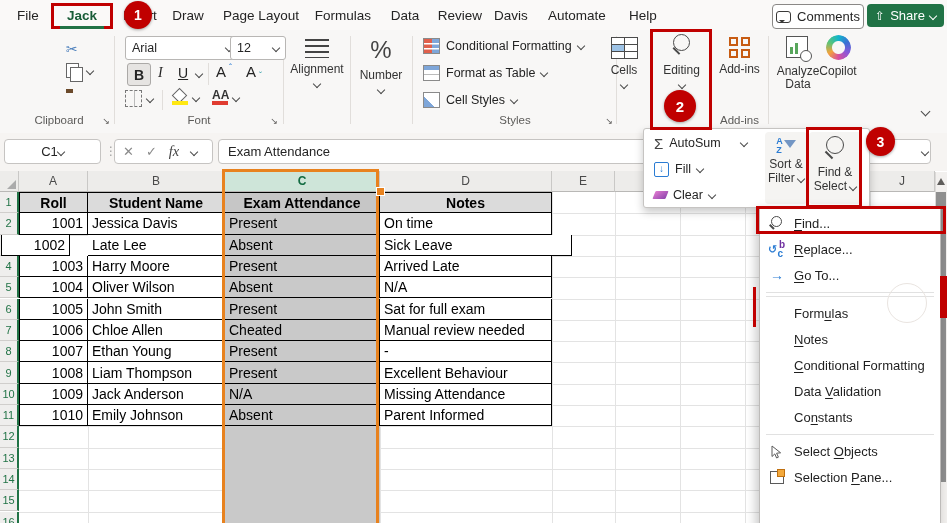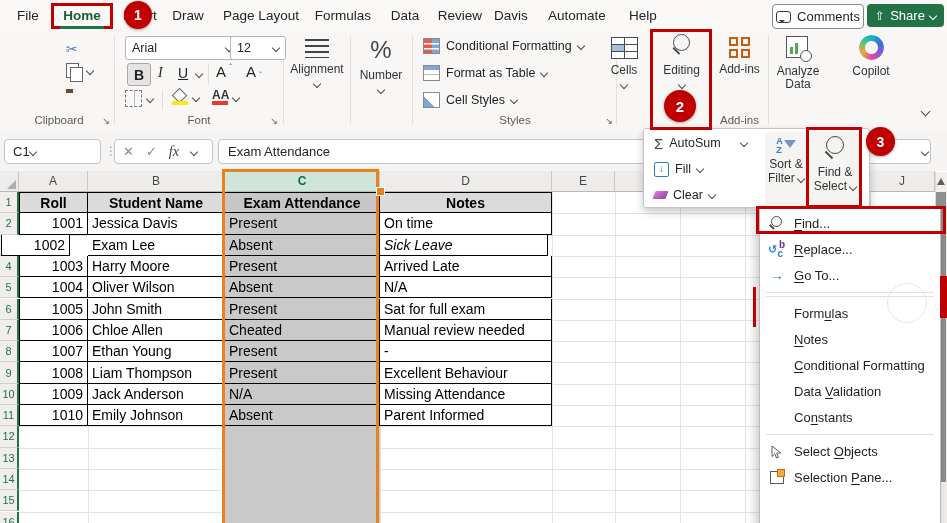--- a/index.html
+++ b/index.html
@@ -136,21 +136,21 @@
   .greenline{position:absolute;left:60px;top:26px;width:44px;height:3px;background:#217346;z-index:10}
 </style>
 </head>
 <body>
 
 <div class="stage">
 
   <div class="tabbar">
     <div id="tabs-host">
         <div class="tab" style="left: 10px; width: 36px;">File</div>
-        <div class="tab sel" style="left: 58px; width: 48px;">Home</div>
+        <div class="tab sel" style="left: 58px; width: 48px;">Jack</div>
         <div class="tab" style="left: 116px; width: 48px;">Insert</div>
         <div class="tab" style="left: 168px; width: 40px;">Draw</div>
         <div class="tab" style="left: 218px; width: 86px;">Page Layout</div>
         <div class="tab" style="left: 312px; width: 62px;">Formulas</div>
         <div class="tab" style="left: 386px; width: 38px;">Data</div>
         <div class="tab" style="left: 434px; width: 52px;">Review</div>
         <div class="tab" style="left: 492px; width: 38px;">Davis</div>
         <div class="tab" style="left: 542px; width: 70px;">Automate</div>
         <div class="tab" style="left: 624px; width: 38px;">Help</div>
       </div>
@@ -289,30 +289,30 @@
     </div>
 
     <div class="bigbtn" style="left:770px;width:56px">
       <span style="position:relative;width:24px;height:24px;margin-top:3px">
         <span style="position:absolute;left:0;top:0;width:20px;height:20px;border:1.4px solid #555;background:linear-gradient(#58A65C 0 0) 3px 10px/3px 7px no-repeat,linear-gradient(#58A65C 0 0) 8px 6px/3px 11px no-repeat,#fff"></span>
         <span style="position:absolute;right:-2px;bottom:-2px;width:10px;height:10px;border:1.6px solid #555;border-radius:50%;background:#fff"></span>
       </span>
       <span class="lbl" style="width:56px;white-space:normal">Analyze Data</span>
     </div>
 
-    <div class="bigbtn" style="left:849px;width:44px">
+    <div class="bigbtn" style="left:816px;width:44px">
       <span class="donut"></span>
       <span class="lbl">Copilot</span>
     </div>
 
     <span class="chev abs" style="left:922px;top:78px"></span>
   </div>
 
   <div class="fbar">
-    <div class="wbox" style="left:4px;width:97px;justify-content:flex-start;padding:0 8px">
+    <div class="wbox" style="left:4px;width:97px;justify-content:center;padding:0 8px">
       <span>C1</span>
       <span class="chev sm"></span>
     </div>
     <span class="abs" style="left:105px;top:11px;color:#A0A0A0;font-size:12px">⋮</span>
     <div class="wbox" style="left:114px;width:99px;gap:12px;padding:0 8px">
       <span class="mark">✕</span>
       <span class="mark">✓</span>
       <span class="fx">fx</span>
       <span class="chev sm"></span>
     </div>
@@ -379,23 +379,23 @@
         <div class="abs" style="left: 225px; top: 21px; width: 155px; height: 331px; position: absolute; background: rgb(201, 201, 201);"></div>
         <div class="tcell hdr" style="left: 19px; top: 21px; width: 69px; height: 21.3px; position: absolute; border-top: 1px solid rgb(0, 0, 0); border-left: 1px solid rgb(0, 0, 0);">Roll</div>
         <div class="tcell hdr" style="left: 88px; top: 21px; width: 137px; height: 21.3px; position: absolute; border-top: 1px solid rgb(0, 0, 0);">Student Name</div>
         <div class="tcell hdr csel" style="left: 225px; top: 21px; width: 155px; height: 21.3px; position: absolute; border-top: 1px solid rgb(0, 0, 0);">Exam Attendance</div>
         <div class="tcell hdr" style="left: 380px; top: 21px; width: 172px; height: 21.3px; position: absolute; border-top: 1px solid rgb(0, 0, 0);">Notes</div>
         <div class="tcell right" style="left: 19px; top: 42.3px; width: 69px; height: 21.3px; position: absolute; border-left: 1px solid rgb(0, 0, 0);">1001</div>
         <div class="tcell" style="left: 88px; top: 42.3px; width: 137px; height: 21.3px; position: absolute;">Jessica Davis</div>
         <div class="tcell csel" style="left: 225px; top: 42.3px; width: 155px; height: 21.3px; position: absolute;">Present</div>
         <div class="tcell" style="left: 380px; top: 42.3px; width: 172px; height: 21.3px; position: absolute;">On time</div>
         <div class="tcell right" style="left: 1px; top: 63.6px; width: 69px; height: 21.3px; position: absolute; border-left: 1px solid rgb(0, 0, 0);">1002</div>
-        <div class="tcell" style="left: 88px; top: 63.6px; width: 137px; height: 21.3px; position: absolute;">Exam Lee</div>
+        <div class="tcell" style="left: 88px; top: 63.6px; width: 137px; height: 21.3px; position: absolute;">Late Lee</div>
         <div class="tcell csel" style="left: 225px; top: 63.6px; width: 155px; height: 21.3px; position: absolute;">Absent</div>
-        <div class="tcell" style="left: 380px; top: 63.6px; width: 168px; height: 21.3px; position: absolute; font-style: italic;">Sick Leave</div>
+        <div class="tcell" style="left: 380px; top: 63.6px; width: 192px; height: 21.3px; position: absolute;">Sick Leave</div>
         <div class="tcell right" style="left: 19px; top: 84.9px; width: 69px; height: 21.3px; position: absolute; border-left: 1px solid rgb(0, 0, 0);">1003</div>
         <div class="tcell" style="left: 88px; top: 84.9px; width: 137px; height: 21.3px; position: absolute;">Harry Moore</div>
         <div class="tcell csel" style="left: 225px; top: 84.9px; width: 155px; height: 21.3px; position: absolute;">Present</div>
         <div class="tcell" style="left: 380px; top: 84.9px; width: 172px; height: 21.3px; position: absolute;">Arrived Late</div>
         <div class="tcell right" style="left: 19px; top: 106.2px; width: 69px; height: 21.3px; position: absolute; border-left: 1px solid rgb(0, 0, 0);">1004</div>
         <div class="tcell" style="left: 88px; top: 106.2px; width: 137px; height: 21.3px; position: absolute;">Oliver Wilson</div>
         <div class="tcell csel" style="left: 225px; top: 106.2px; width: 155px; height: 21.3px; position: absolute;">Absent</div>
         <div class="tcell" style="left: 380px; top: 106.2px; width: 172px; height: 21.3px; position: absolute;">N/A</div>
         <div class="tcell right" style="left: 19px; top: 127.5px; width: 69px; height: 21.3px; position: absolute; border-left: 1px solid rgb(0, 0, 0);">1005</div>
         <div class="tcell" style="left: 88px; top: 127.5px; width: 137px; height: 21.3px; position: absolute;">John Smith</div>

